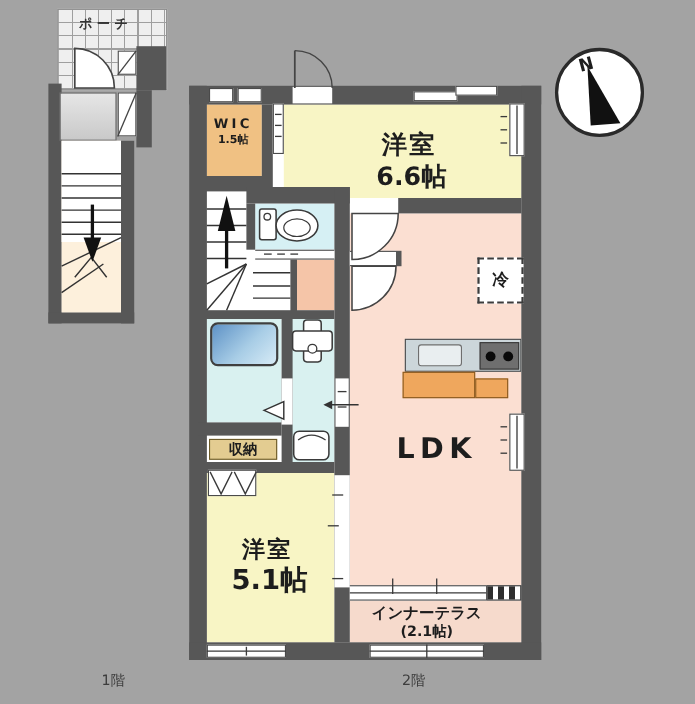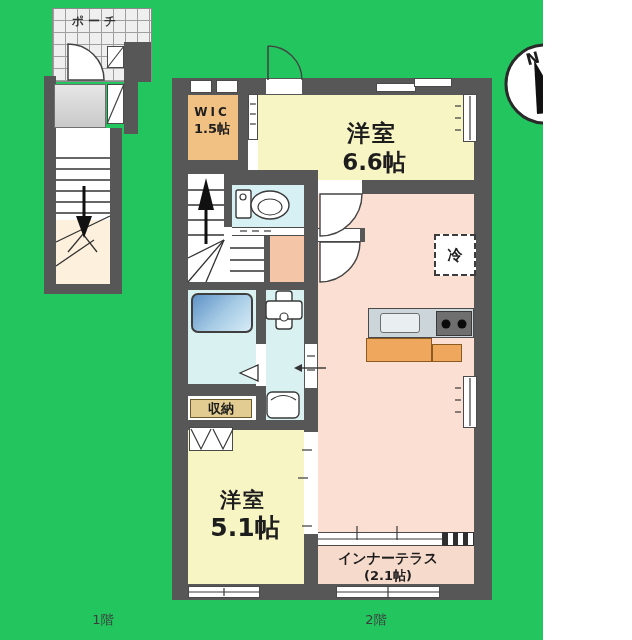--- a/index.html
+++ b/index.html
@@ -1,16 +1,16 @@
 <!DOCTYPE html>
 <html><head>
 <meta charset="utf-8">
 <style>
   html,body{margin:0;padding:0;background:#ffffff;}
-  #plan{position:relative;width:543px;height:640px;background:#22c55e;overflow:hidden;
+  #plan{position:relative;width:632px;height:640px;background:#a3a3a3;overflow:hidden;
         font-family:"DejaVu Sans","Liberation Sans",sans-serif;}
   .wall{position:absolute;background:#575757;}
   .room{position:absolute;}
   .win{position:absolute;background:#fff;border:1px solid #4a4a4a;box-sizing:border-box;}
   .gap{position:absolute;background:#fff;}
   .lbl{position:absolute;transform:translate(-50%,-50%);white-space:nowrap;
        color:#1d1d1d;font-weight:600;line-height:1;}
   .tiles{position:absolute;left:52px;top:8px;width:100px;height:74px;
      background:
        repeating-linear-gradient(0deg,#9f9f9f 0 1px,transparent 1px 12px),
@@ -221,23 +221,24 @@
         <line x1="224" y1="588" x2="224" y2="596"></line>
     </g>
 
     <g>
       <circle cx="545" cy="84" r="39" fill="#ffffff" stroke="#2a2a2a" stroke-width="3"></circle>
       <polygon points="534,60 564,112 537,114" fill="#111"></polygon>
     </g>
   </svg>
 
   <div class="lbl" style="left:212px;top:112px;font-size:12px;letter-spacing:3px;">WIC</div>
-  <div class="lbl" style="left:212px;top:128px;font-size:13px;">1.5帖</div>
+  <div class="lbl" style="left:212px;top:128px;font-size:10px;">1.5帖</div>
   <div class="lbl" style="left:372px;top:133px;font-size:23px;letter-spacing:2px;">洋室</div>
   <div class="lbl" style="left:374px;top:162px;font-size:23px;">6.6帖</div>
+  <div class="lbl" style="left:397px;top:408px;font-size:26px;letter-spacing:5px;">LDK</div>
   <div class="lbl" style="left:243px;top:500px;font-size:21px;letter-spacing:2px;">洋室</div>
   <div class="lbl" style="left:245px;top:527px;font-size:25px;">5.1帖</div>
   <div class="lbl" style="left:388px;top:558px;font-size:14px;">インナーテラス</div>
   <div class="lbl" style="left:388px;top:575px;font-size:13px;">(2.1帖)</div>
   <div class="lbl" style="left:103px;top:619px;font-size:13px;font-weight:400;color:#3c3c3c;">1階</div>
   <div class="lbl" style="left:376px;top:619px;font-size:13px;font-weight:400;color:#3c3c3c;">2階</div>
   <div class="lbl" style="left:533px;top:59px;font-size:16px;font-weight:700;transform:translate(-50%,-50%) rotate(-15deg);">N</div>
 
 </div>
 

